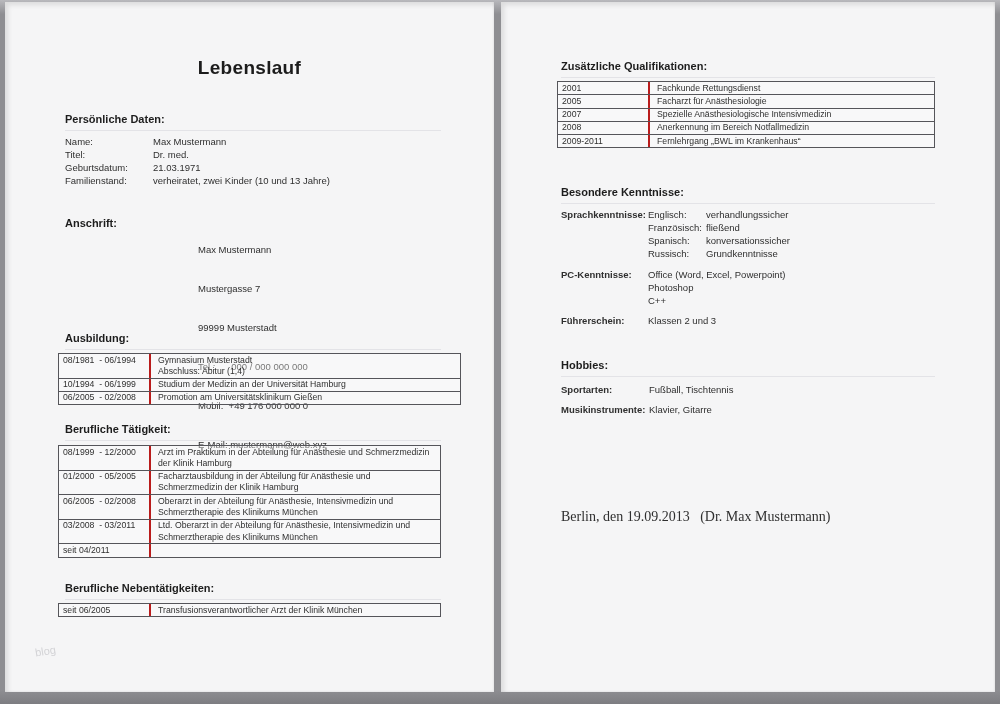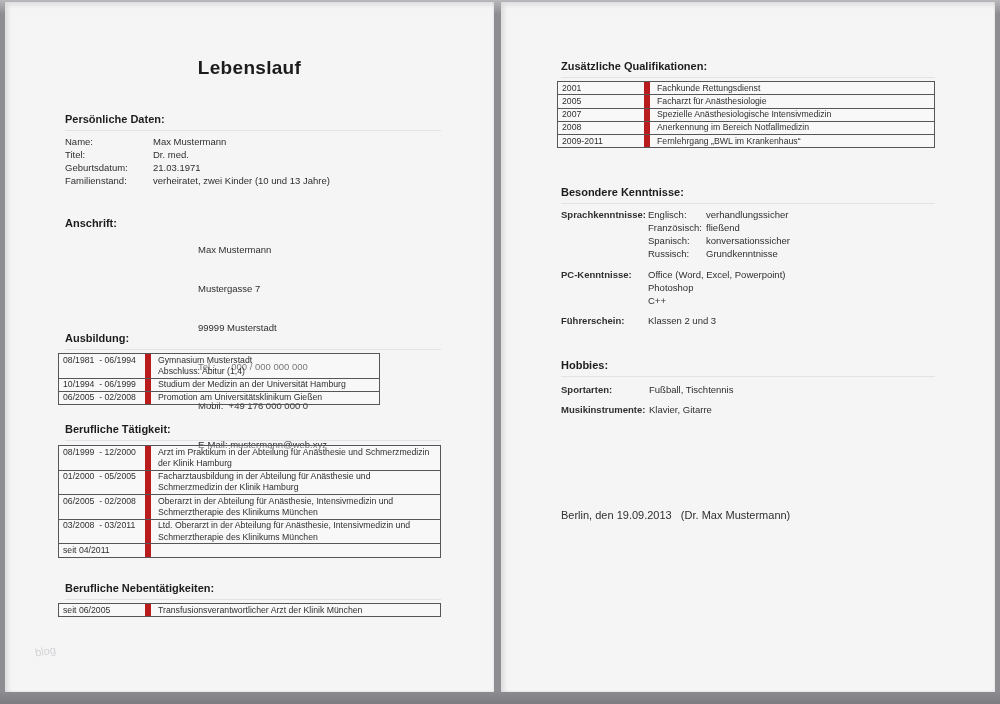--- a/index.html
+++ b/index.html
@@ -32,34 +32,34 @@
 
   .addr { position:absolute; display:flex; align-items:flex-start;gap:45px; }
   .addr-label { width:88px; flex:none; font-size:11px; font-weight:bold; color:#1d1d1d; }
   .addr-lines { font-size:9.5px; line-height:13px; white-space:pre; }
   .addr-lines div { white-space:pre; }
 
   .tbl { position:absolute; border:1px solid #55555a; background:rgba(255,255,255,0.35); }
   .trow { display:flex; border-top:1px solid #55555a; }
   .trow:first-child { border-top:none; }
   .tc-date {
-    width:92px; flex:none; border-right:6px solid #b91c1c;
+    width:92px; flex:none; border-right:2px solid #b91c1c;
     padding:0.5px 4px; font-size:8.7px; line-height:11.3px; white-space:pre;
   }
   .tc-desc {
     flex:1; padding:0.5px 7px; font-size:8.7px; line-height:11.3px; white-space:pre-line;
   }
 
   .lang-block { position:absolute; display:flex; align-items:flex-start; }
   .lang-label { width:87px; flex:none; font-size:9.5px; font-weight:bold; line-height:13px; white-space:nowrap; }
   .lang-row { display:flex; font-size:9.5px; line-height:13px; }
   .lang-name { width:58px; flex:none; white-space:nowrap; }
   .plain-lines { font-size:9.5px; line-height:13px; }
 
-  .sig { position:absolute; font-size:11px; white-space:pre; }
+  .sig { position:absolute; font-size:14px; white-space:pre;font-family:Liberation Serif, serif; }
   .watermark {
     position:absolute; font-size:11px; color:#d3d3d6; transform:rotate(-9deg);
   }
 </style>
 </head>
 <body>
 
 <div class="stage">
 
   <div class="page page1">
@@ -94,21 +94,21 @@
         <div>Mustergasse 7</div>
         <div>99999 Musterstadt</div>
         <div>Tel.:      000 / 000 000 000</div>
         <div>Mobil:  +49 176 000 000 0</div>
         <div>E-Mail: mustermann@web.xyz</div>
       </div>
     </div>
 
     <div class="sec-head" style="left:60px; top:330px; width:376px">Ausbildung:</div>
 
-    <div class="tbl" style="left:53px; top:351px; width:322px">
+    <div class="tbl" style="left:53px; top:351px; width:403px">
       <div class="trow">
         <div class="tc-date">08/1981  - 06/1994</div>
         <div class="tc-desc">Gymnasium Musterstadt
 Abschluss: Abitur (1,4)</div>
       </div>
       <div class="trow">
         <div class="tc-date">10/1994  - 06/1999</div>
         <div class="tc-desc">Studium der Medizin an der Universität Hamburg</div>
       </div>
       <div class="trow">

